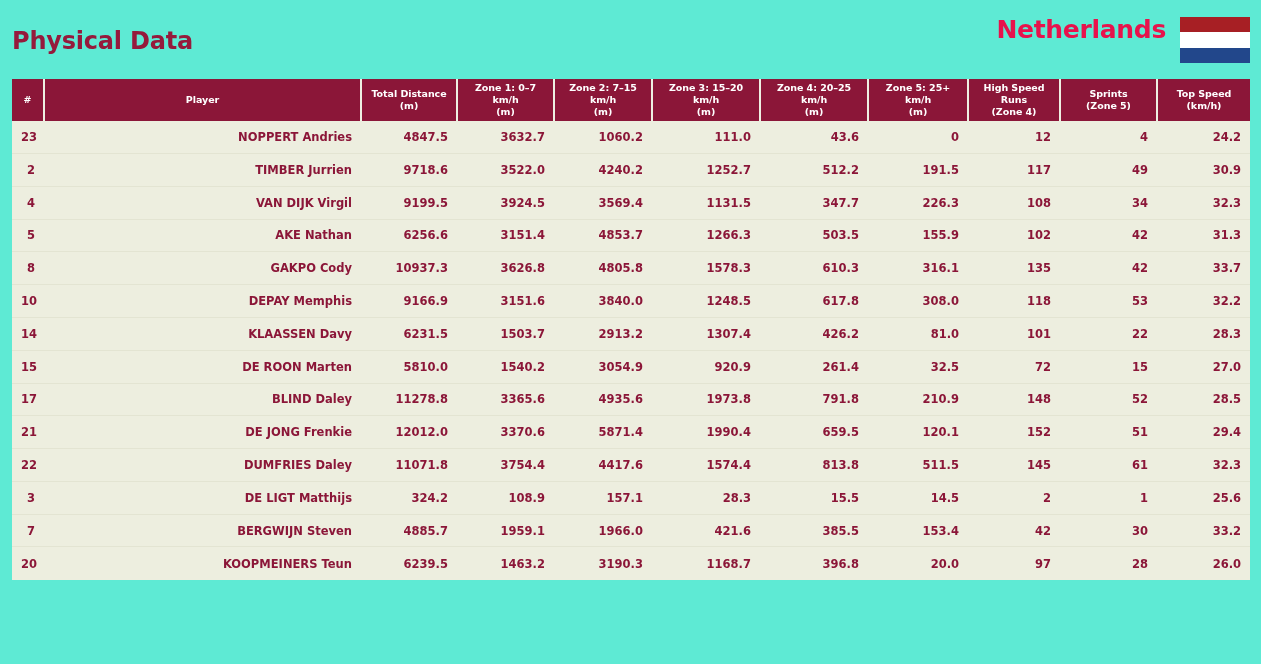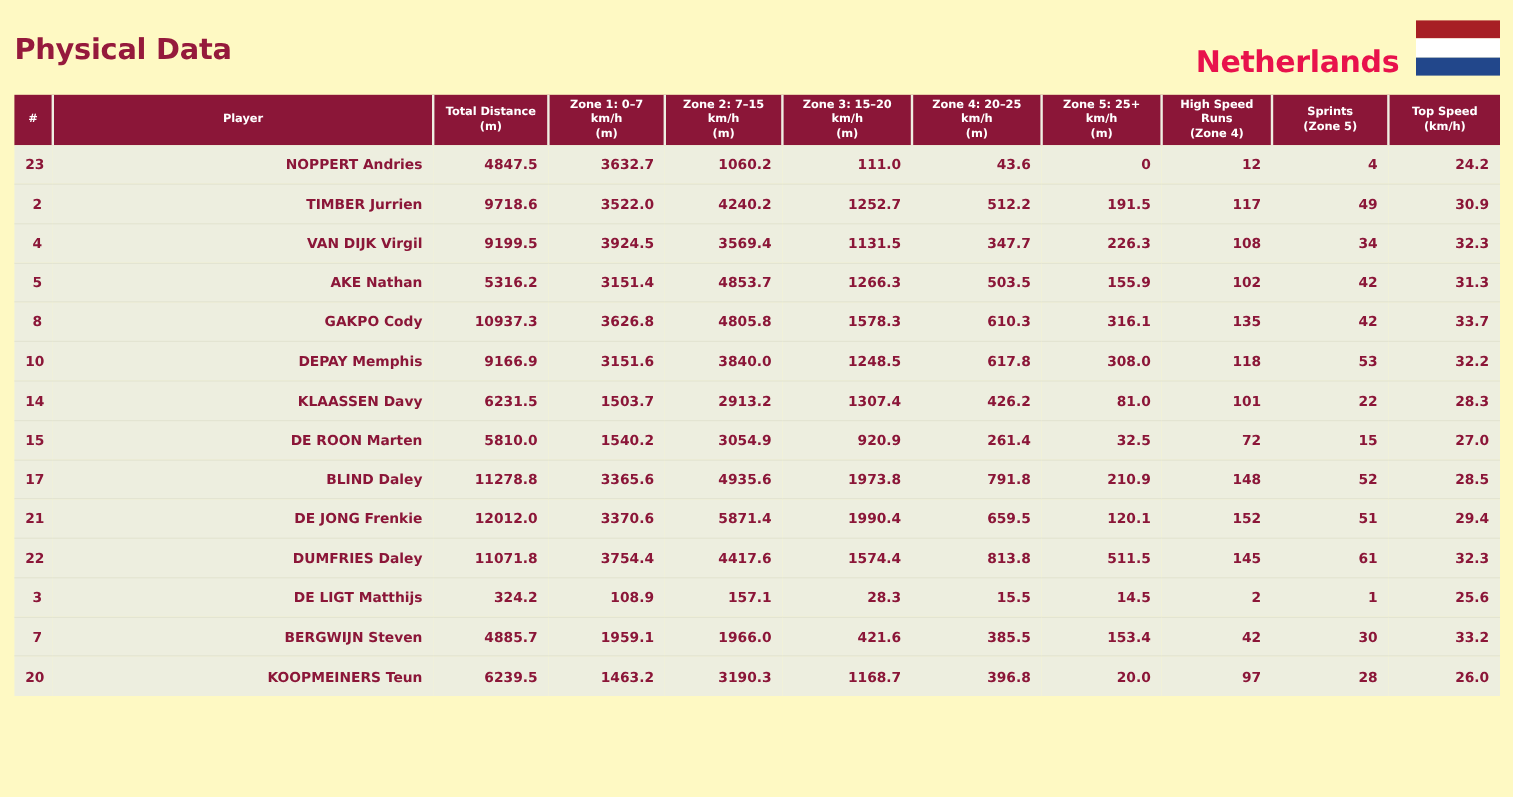--- a/index.html
+++ b/index.html
@@ -11,21 +11,21 @@
     width: 1261px;
     height: 664px;
     background: #EFEFE2;
     font-family: "DejaVu Sans", "Liberation Sans", sans-serif;
     overflow: hidden;
   }
   .page {
     position: relative;
     width: 1261px;
     height: 664px;
-    background: #fef9c3;
+    background: #5eead4;
     box-sizing: border-box;
   }
 
   
   .topbar {
     position: absolute;
     left: 0;
     top: 0;
     width: 1261px;
     height: 78px;
@@ -39,21 +39,21 @@
     font-size: 24px;
     font-weight: 700;
     color: #951A3C;
     letter-spacing: -0.2px;
     line-height: 1;
     margin: 0;
     padding-top: 4px;
   }
   .team-block {
     display: flex;
-    align-items: flex-end;
+    align-items: flex-start;
     gap: 14px;
     padding-top: 2px;
   }
   .team-name {
     font-size: 25px;
     font-weight: 700;
     color: #E8124C;
     letter-spacing: -0.3px;
     line-height: 1;
   }
@@ -239,21 +239,21 @@
             <td>1131.5</td>
             <td>347.7</td>
             <td>226.3</td>
             <td>108</td>
             <td>34</td>
             <td>32.3</td>
           </tr>
           <tr>
             <td class="c-num">5</td>
             <td class="c-name">AKE Nathan</td>
-            <td>5316.2</td>
+            <td>6256.6</td>
             <td>3151.4</td>
             <td>4853.7</td>
             <td>1266.3</td>
             <td>503.5</td>
             <td>155.9</td>
             <td>102</td>
             <td>42</td>
             <td>31.3</td>
           </tr>
           <tr>

